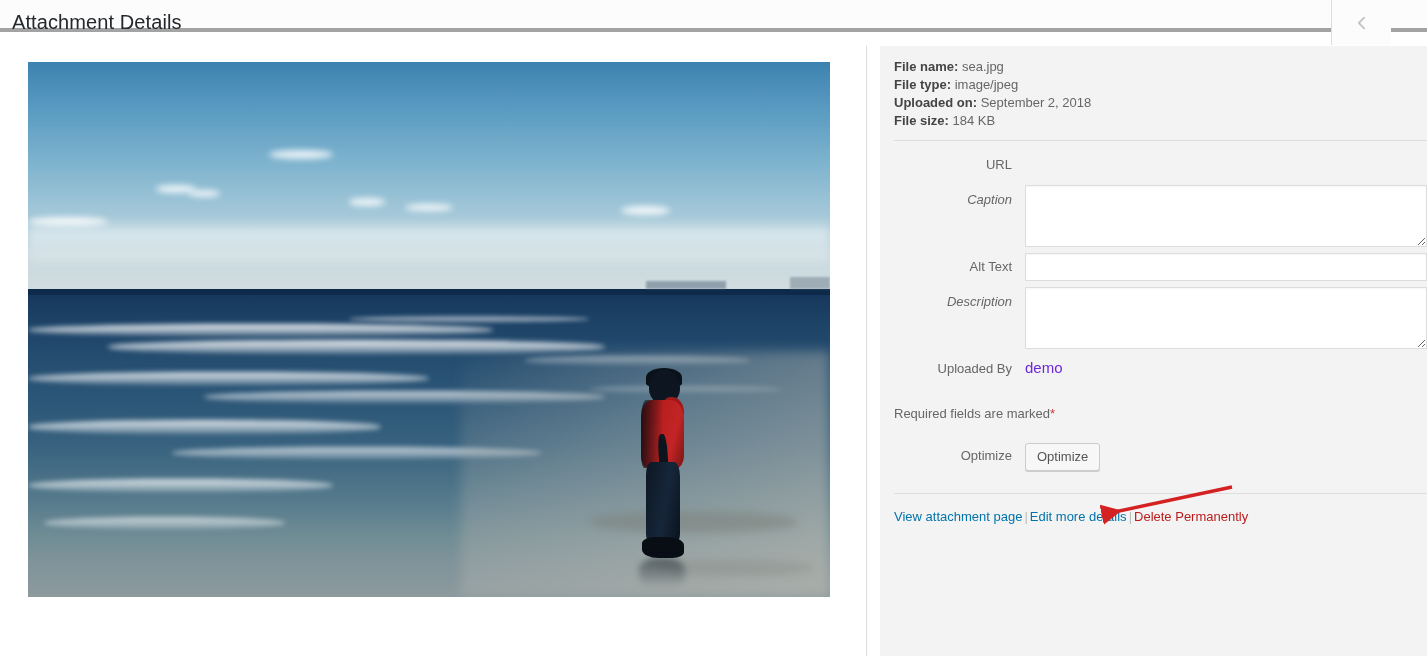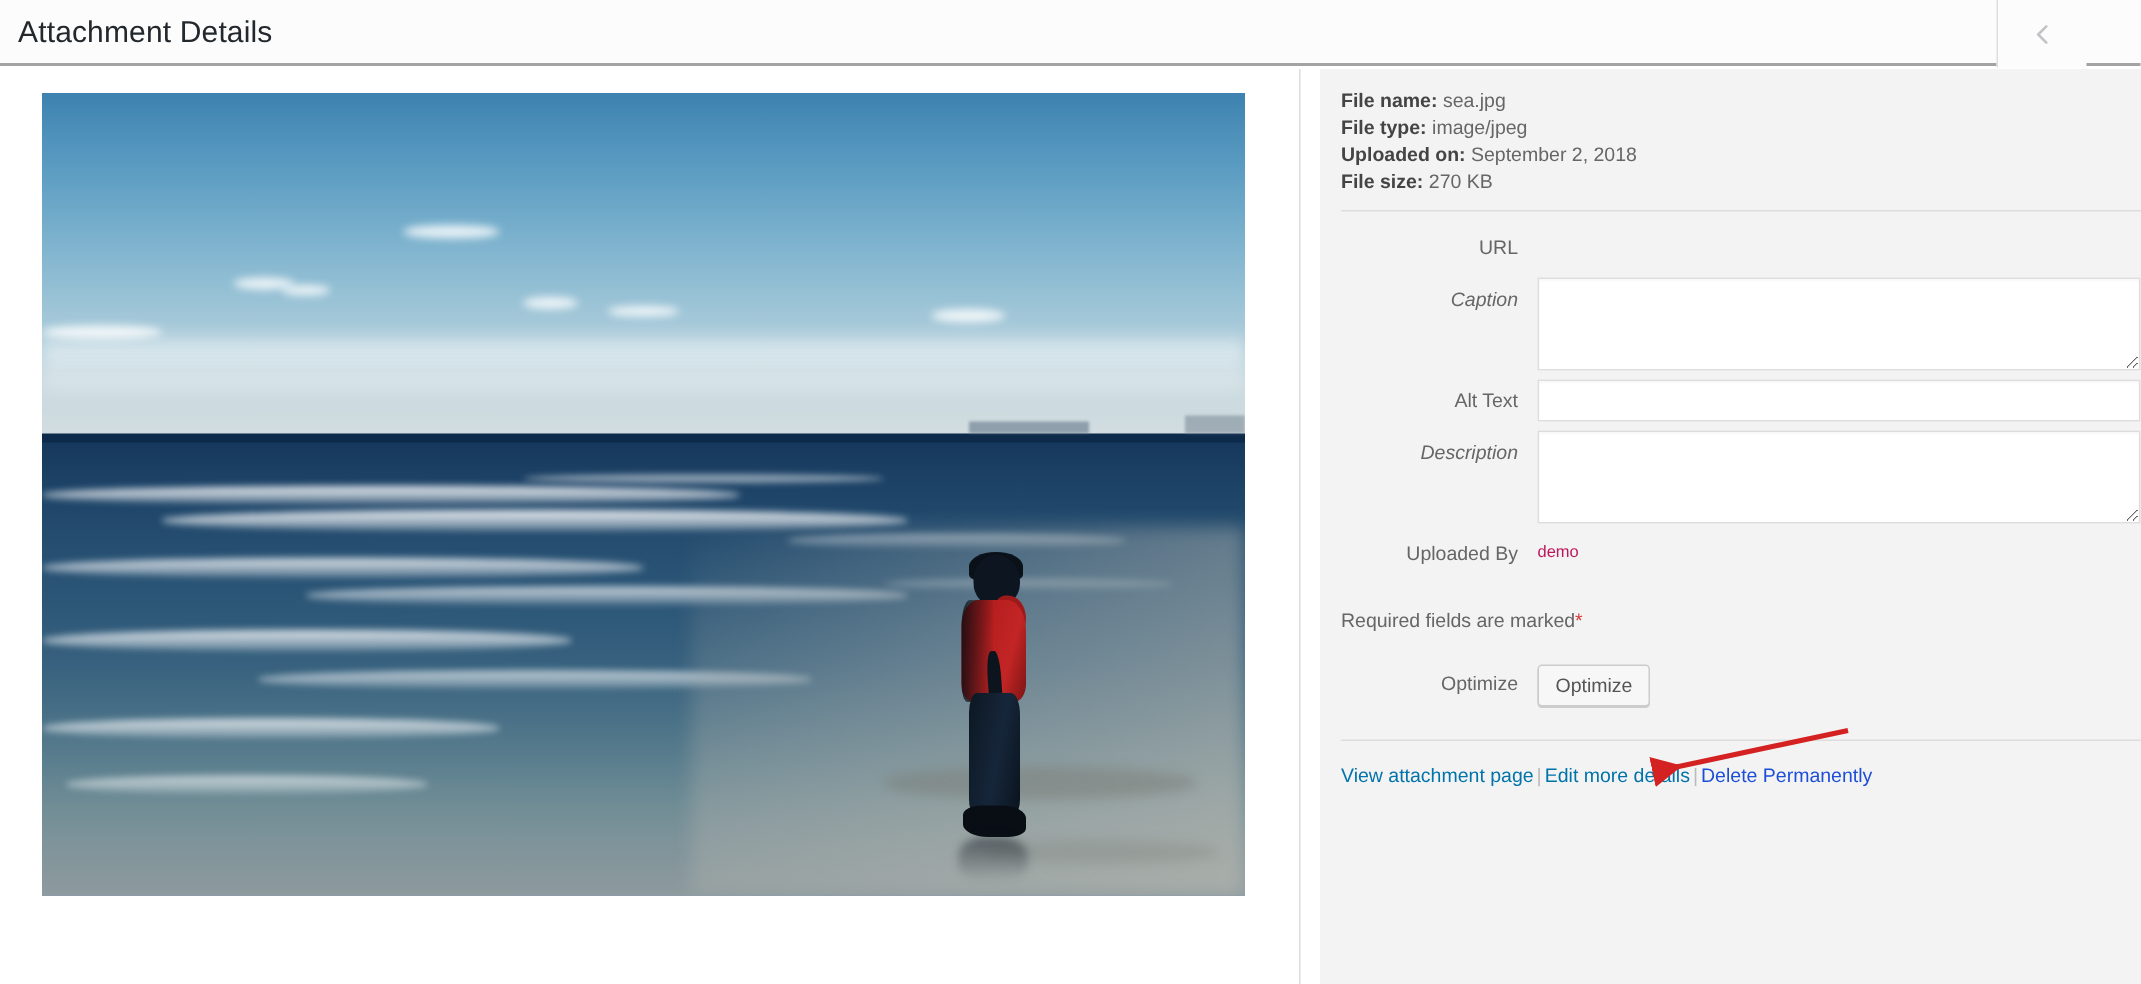--- a/index.html
+++ b/index.html
@@ -15,23 +15,23 @@
     font-size: 13px;
     color: #32373c;
     -webkit-font-smoothing: antialiased;
   }
 
   
   .modal-header {
     position: absolute;
     left: 0; top: 0;
     width: 1427px;
-    height: 44px;
+    height: 32px;
     background: #fcfcfc;
-    border-bottom: 2px solid #a3a3a3;
+    border-bottom: 4px solid #a3a3a3;
     box-sizing: border-box;
   }
   .modal-title {
     position: absolute;
     left: 12px; top: 9px;
     font-size: 20px;
     font-weight: 400;
     line-height: 26px;
     color: #23282d;
     letter-spacing: 0.1px;
@@ -181,22 +181,22 @@
   }
   .setting input[type="text"] { height: 28px; }
   .setting textarea {
     height: 62px;
     resize: vertical;
     overflow: auto;
   }
   .setting .value-static {
     margin-left: 131px;
     display: block;
-    color: #be185d;
-    font-size: 11px;
+    color: #6d28d9;
+    font-size: 15px;
     line-height: 18px;
     padding: 4px 0;
   }
   .required-note {
     color: #666;
     font-size: 13px;
     line-height: 18px;
     padding: 16px 0 6px 0;
   }
   .required-note .star { color: #d63638; }
@@ -229,21 +229,21 @@
     padding-top: 14px;
     font-size: 13px;
     line-height: 18px;
     color: #aaa;
   }
   .attachment-actions a {
     color: #0073aa;
     text-decoration: none;
   }
   .attachment-actions a.delete {
-    color: #1d4ed8;
+    color: #b91c1c;
   }
   .sep { color: #bbb; padding: 0 2px; }
 
   
   .annotation-arrow {
     position: absolute;
     left: 1085px;
     top: 478px;
     width: 160px;
     height: 48px;
@@ -427,21 +427,21 @@
         <div>
           <span class="label">File type:</span>
           <span>image/jpeg</span>
         </div>
         <div>
           <span class="label">Uploaded on:</span>
           <span>September 2, 2018</span>
         </div>
         <div>
           <span class="label">File size:</span>
-          <span>270 KB</span>
+          <span>184 KB</span>
         </div>
       </div>
 
       <div class="hr"></div>
 
       <div class="settings">
 
         <div class="setting">
           <span class="name">URL</span>
         </div>

